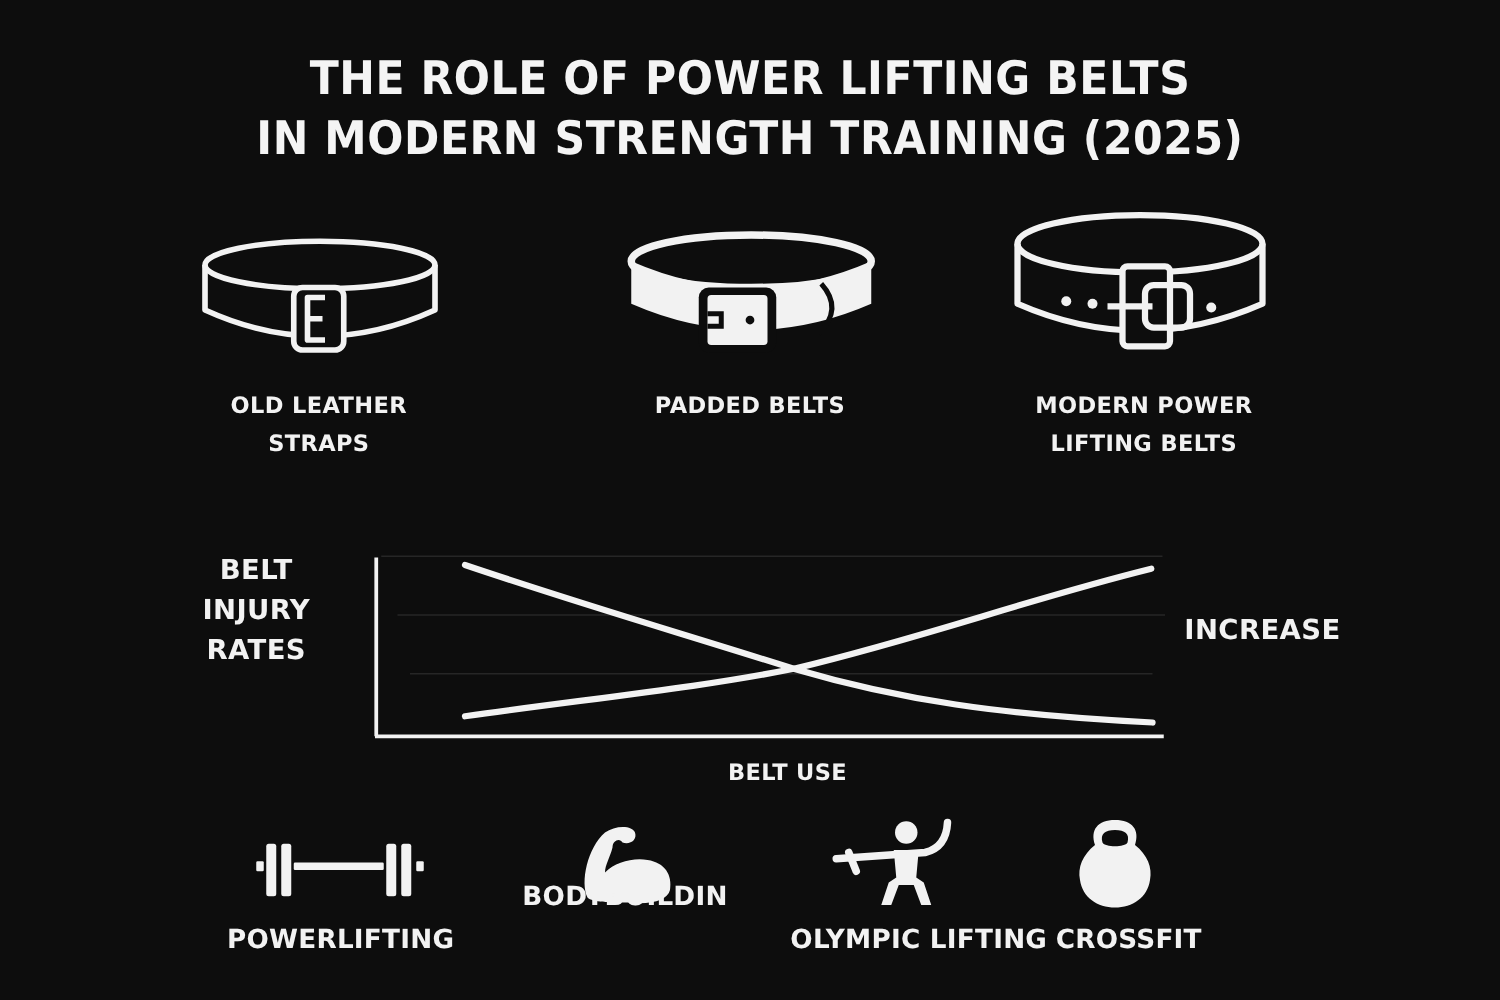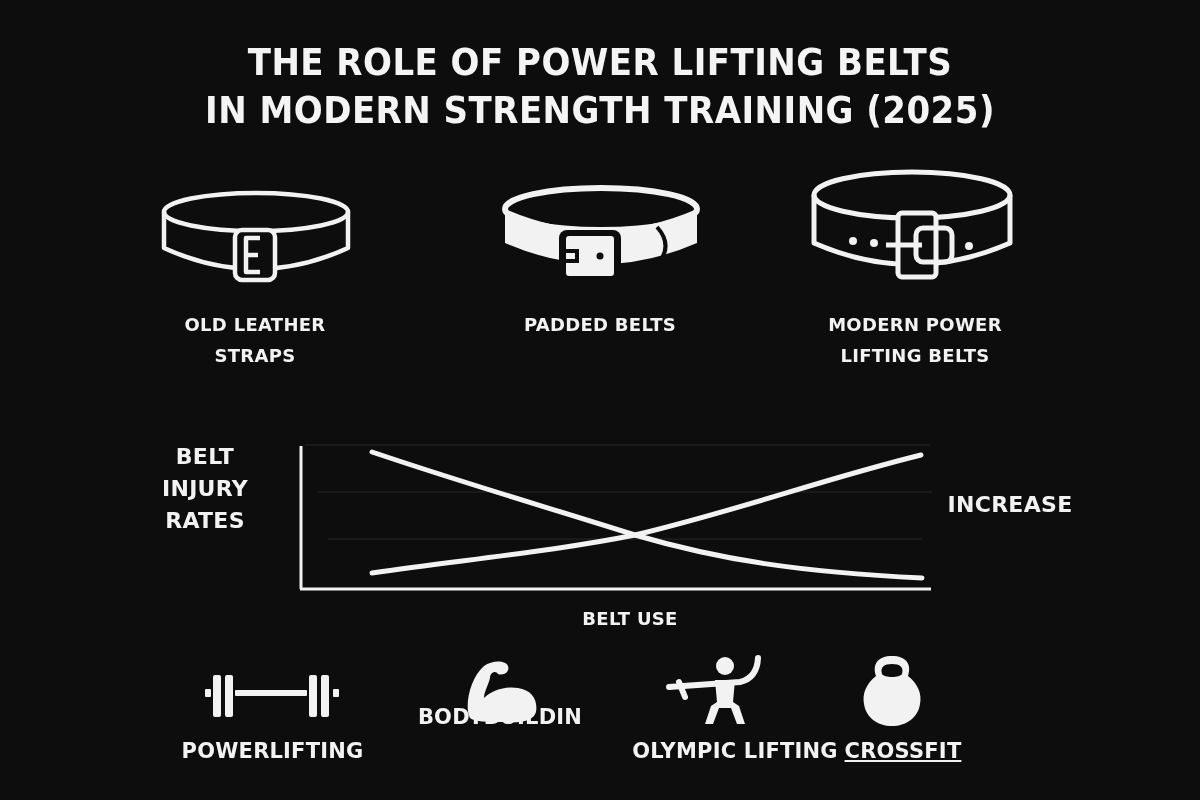--- a/index.html
+++ b/index.html
@@ -126,13 +126,13 @@
     <path d="M50 26 L70 26 L68 48 L74 52 L80 70 L72 70 L66 54 L54 54 L48 70 L40 70 L46 52 L52 48 Z" stroke="none"></path>
   </g>
 </svg>
 <svg style="left:862px; top:654px;" width="60" height="72" viewBox="0 0 60 72">
   <path fill="#f2f2f2" fill-rule="evenodd" d="M14 22 C 10 10, 16 2, 30 2 C 44 2, 50 10, 46 22 C 56 30, 60 40, 58 50 C 56 64, 44 72, 30 72 C 16 72, 4 64, 2 50 C 0 40, 4 30, 14 22 Z M20 20 C 22 24, 38 24, 40 20 C 42 13, 38 10, 30 10 C 22 10, 18 13, 20 20 Z"></path>
 </svg>
 
 <div class="abs small-label" style="left:165px; top:738px; width:215px;">POWERLIFTING</div>
 <div class="abs small-label" style="left:410px; top:704px; width:180px;">BODYBUILDIN</div>
 <div class="abs small-label" style="left:625px; top:738px; width:220px;">OLYMPIC LIFTING</div>
-<div class="abs small-label" style="left:843px; top:738px; width:120px;text-decoration:underline;">CROSSFIT</div>
+<div class="abs small-label" style="left:843px; top:738px; width:120px;">CROSSFIT</div>
 
 </body></html>

